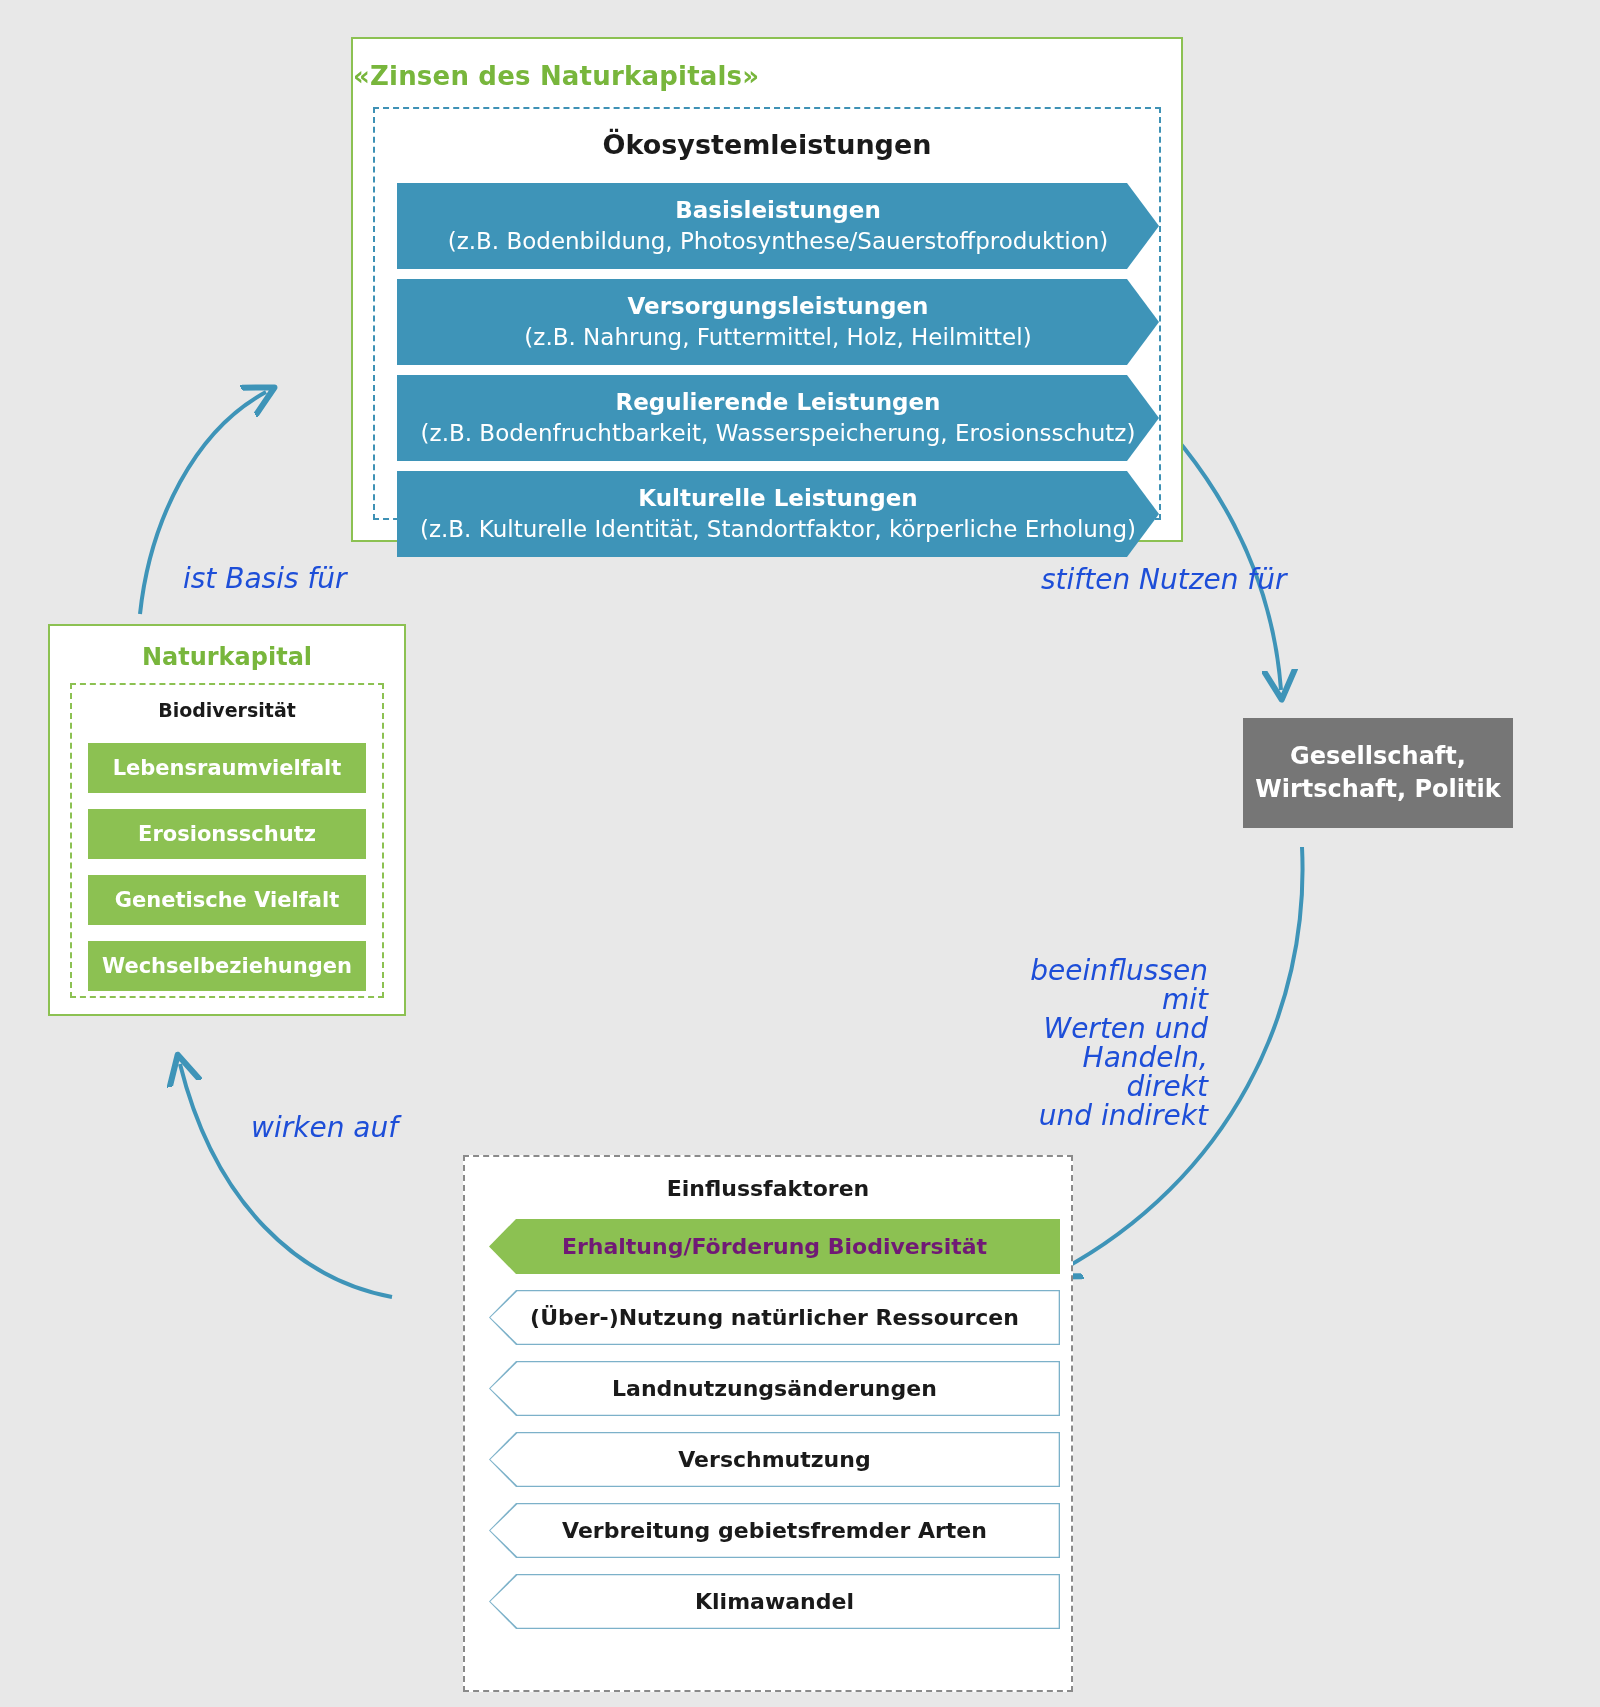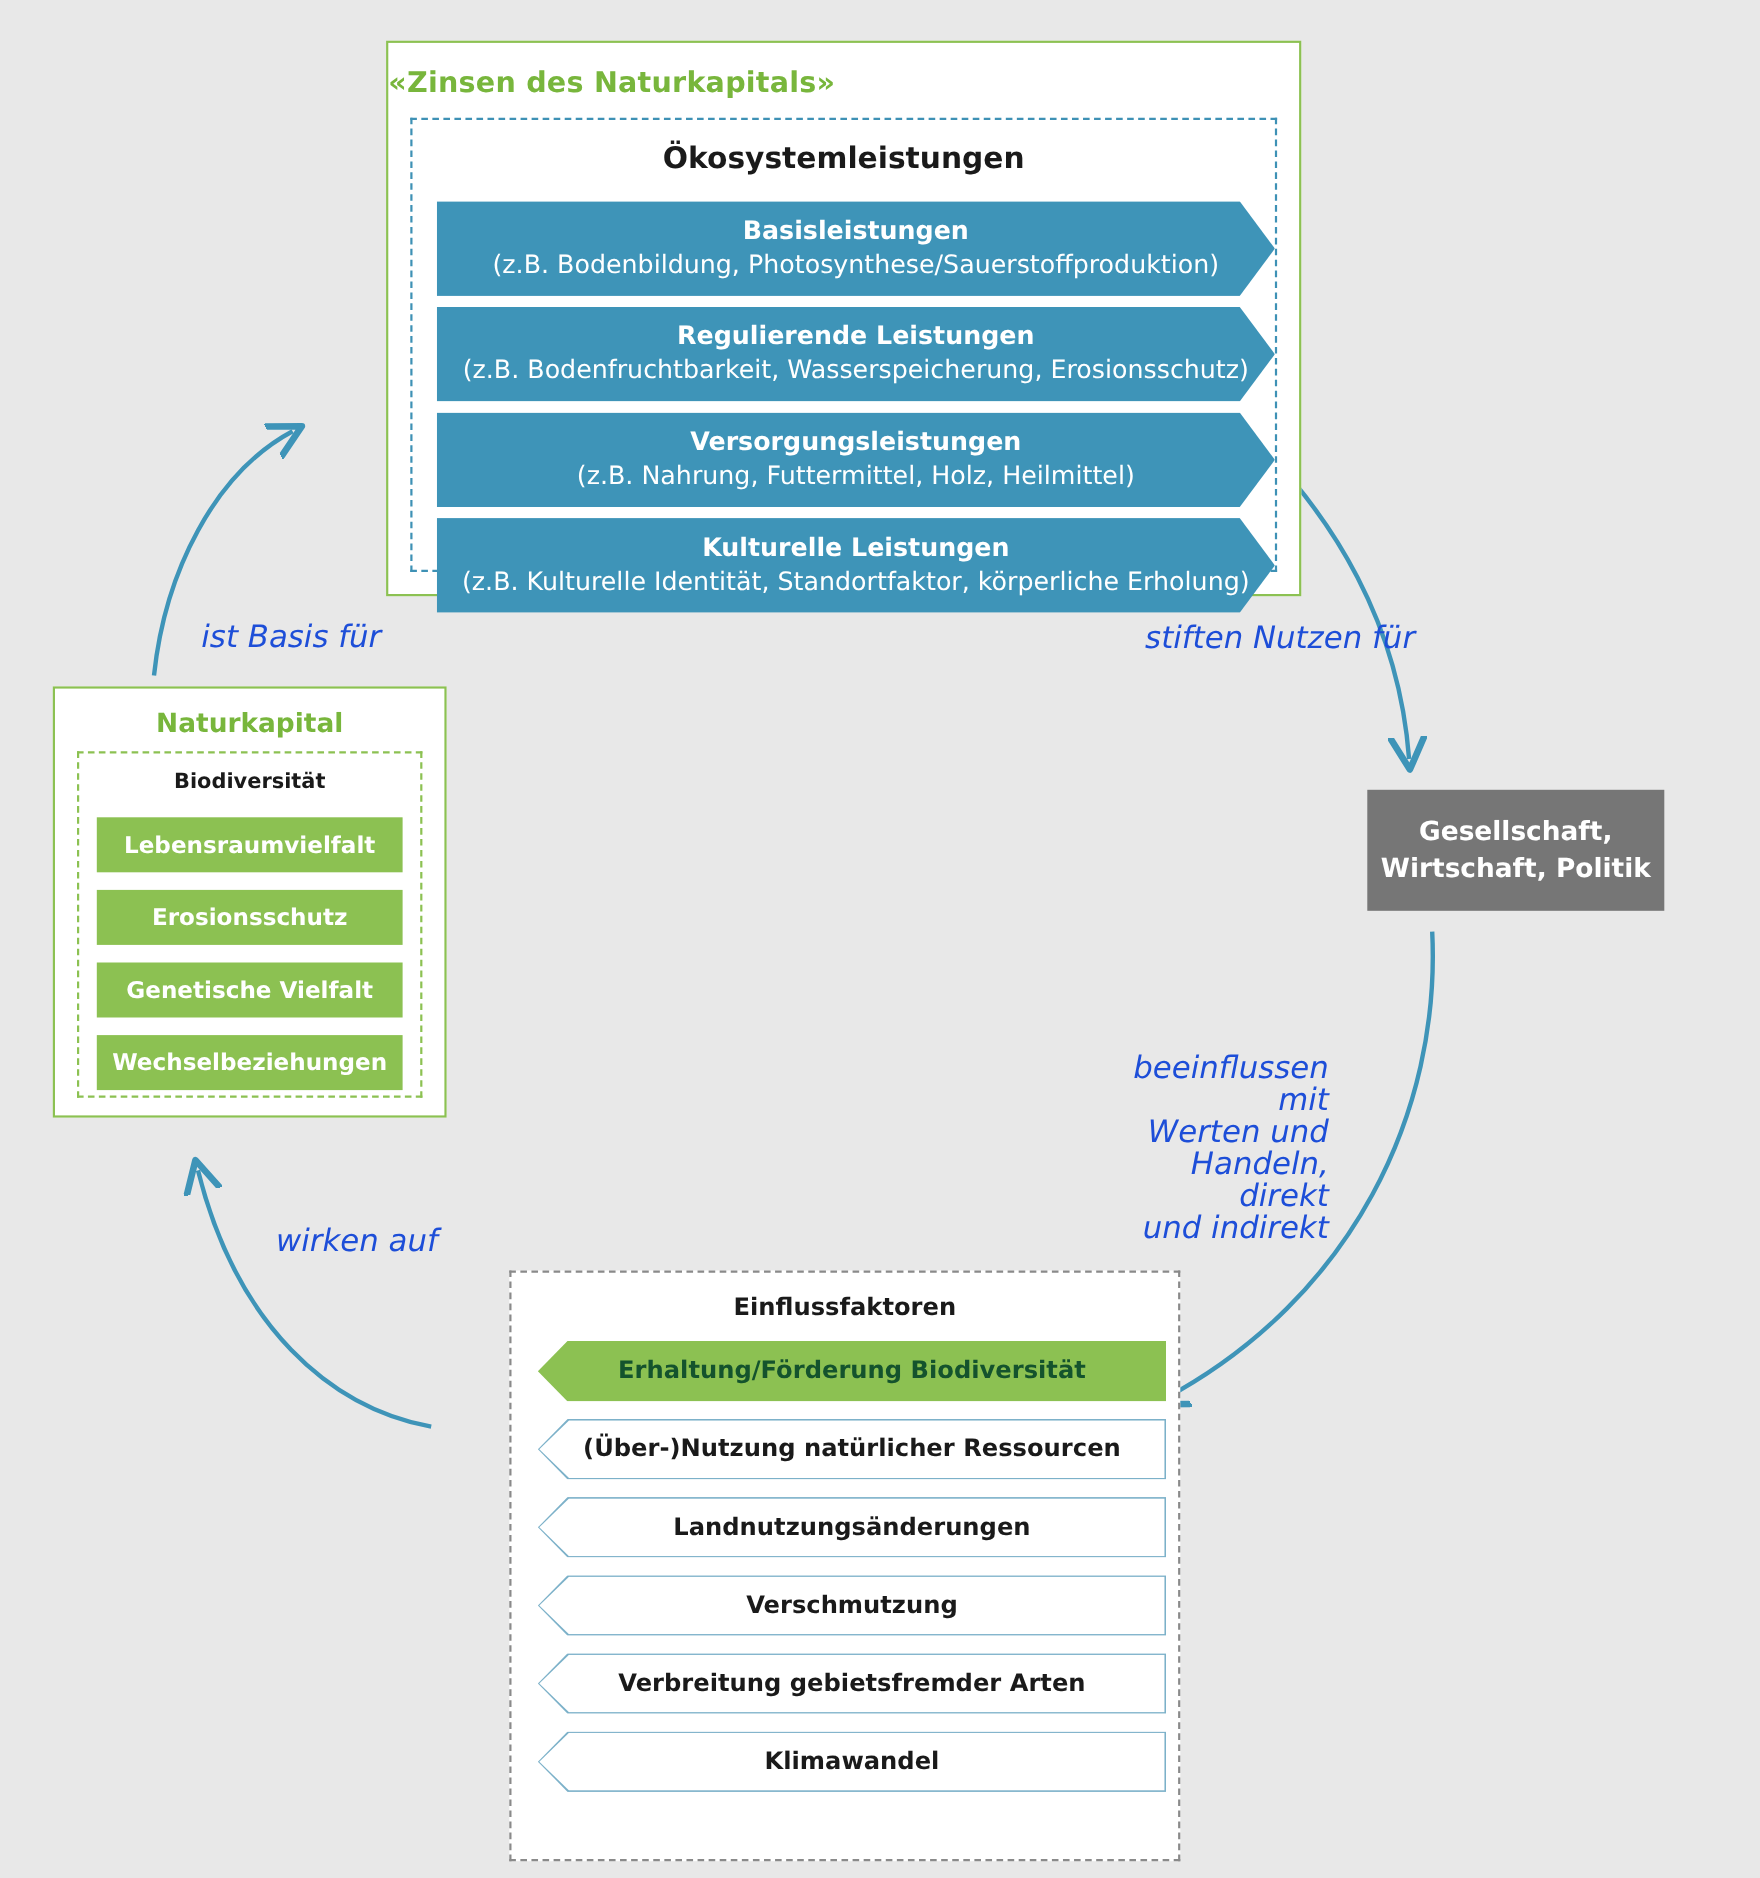--- a/index.html
+++ b/index.html
@@ -80,21 +80,21 @@
   }
   #panel-einflussfaktoren .sub-title{
     color:#1a1a1a;font-weight:bold;font-size:22px;text-align:center;margin-top:19px;
   }
   .ef-list{position:absolute;left:24px;right:11px;top:62px;}
   .ef-row{height:55px;margin-bottom:16px;position:relative;}
   .chev-green{
     position:absolute;left:0;top:0;width:100%;height:55px;background:#8cc152;
     clip-path:polygon(27px 0, 100% 0, 100% 100%, 27px 100%, 0 50%);
     display:flex;align-items:center;justify-content:center;
-    color:#14532d;font-weight:bold;font-size:22px;
+    color:#701a75;font-weight:bold;font-size:22px;
   }
   .chev-white{
     position:absolute;left:0;top:0;width:100%;height:55px;
     background:#7cb1c9;
     clip-path:polygon(27px 0, 100% 0, 100% 100%, 27px 100%, 0 50%);
     display:flex;align-items:center;justify-content:center;
   }
   .chev-white .inner{
     position:absolute;left:1.3px;top:1.3px;width:calc(100% - 2.6px);height:calc(100% - 2.6px);
     background:#ffffff;
@@ -144,29 +144,29 @@
 
         <div class="arrow-row">
           <div class="arrow-right">
             <span class="l1">Basisleistungen</span>
             <span class="l2">(z.B. Bodenbildung, Photosynthese/Sauerstoffproduktion)</span>
           </div>
         </div>
 
         <div class="arrow-row">
           <div class="arrow-right">
+            <span class="l1">Versorgungsleistungen</span>
+            <span class="l2">(z.B. Nahrung, Futtermittel, Holz, Heilmittel)</span>
+          </div>
+        </div>
+
+        <div class="arrow-row">
+          <div class="arrow-right">
             <span class="l1">Regulierende Leistungen</span>
             <span class="l2">(z.B. Bodenfruchtbarkeit, Wasserspeicherung, Erosionsschutz)</span>
-          </div>
-        </div>
-
-        <div class="arrow-row">
-          <div class="arrow-right">
-            <span class="l1">Versorgungsleistungen</span>
-            <span class="l2">(z.B. Nahrung, Futtermittel, Holz, Heilmittel)</span>
           </div>
         </div>
 
         <div class="arrow-row">
           <div class="arrow-right">
             <span class="l1">Kulturelle Leistungen</span>
             <span class="l2">(z.B. Kulturelle Identität, Standortfaktor, körperliche Erholung)</span>
           </div>
         </div>
 

